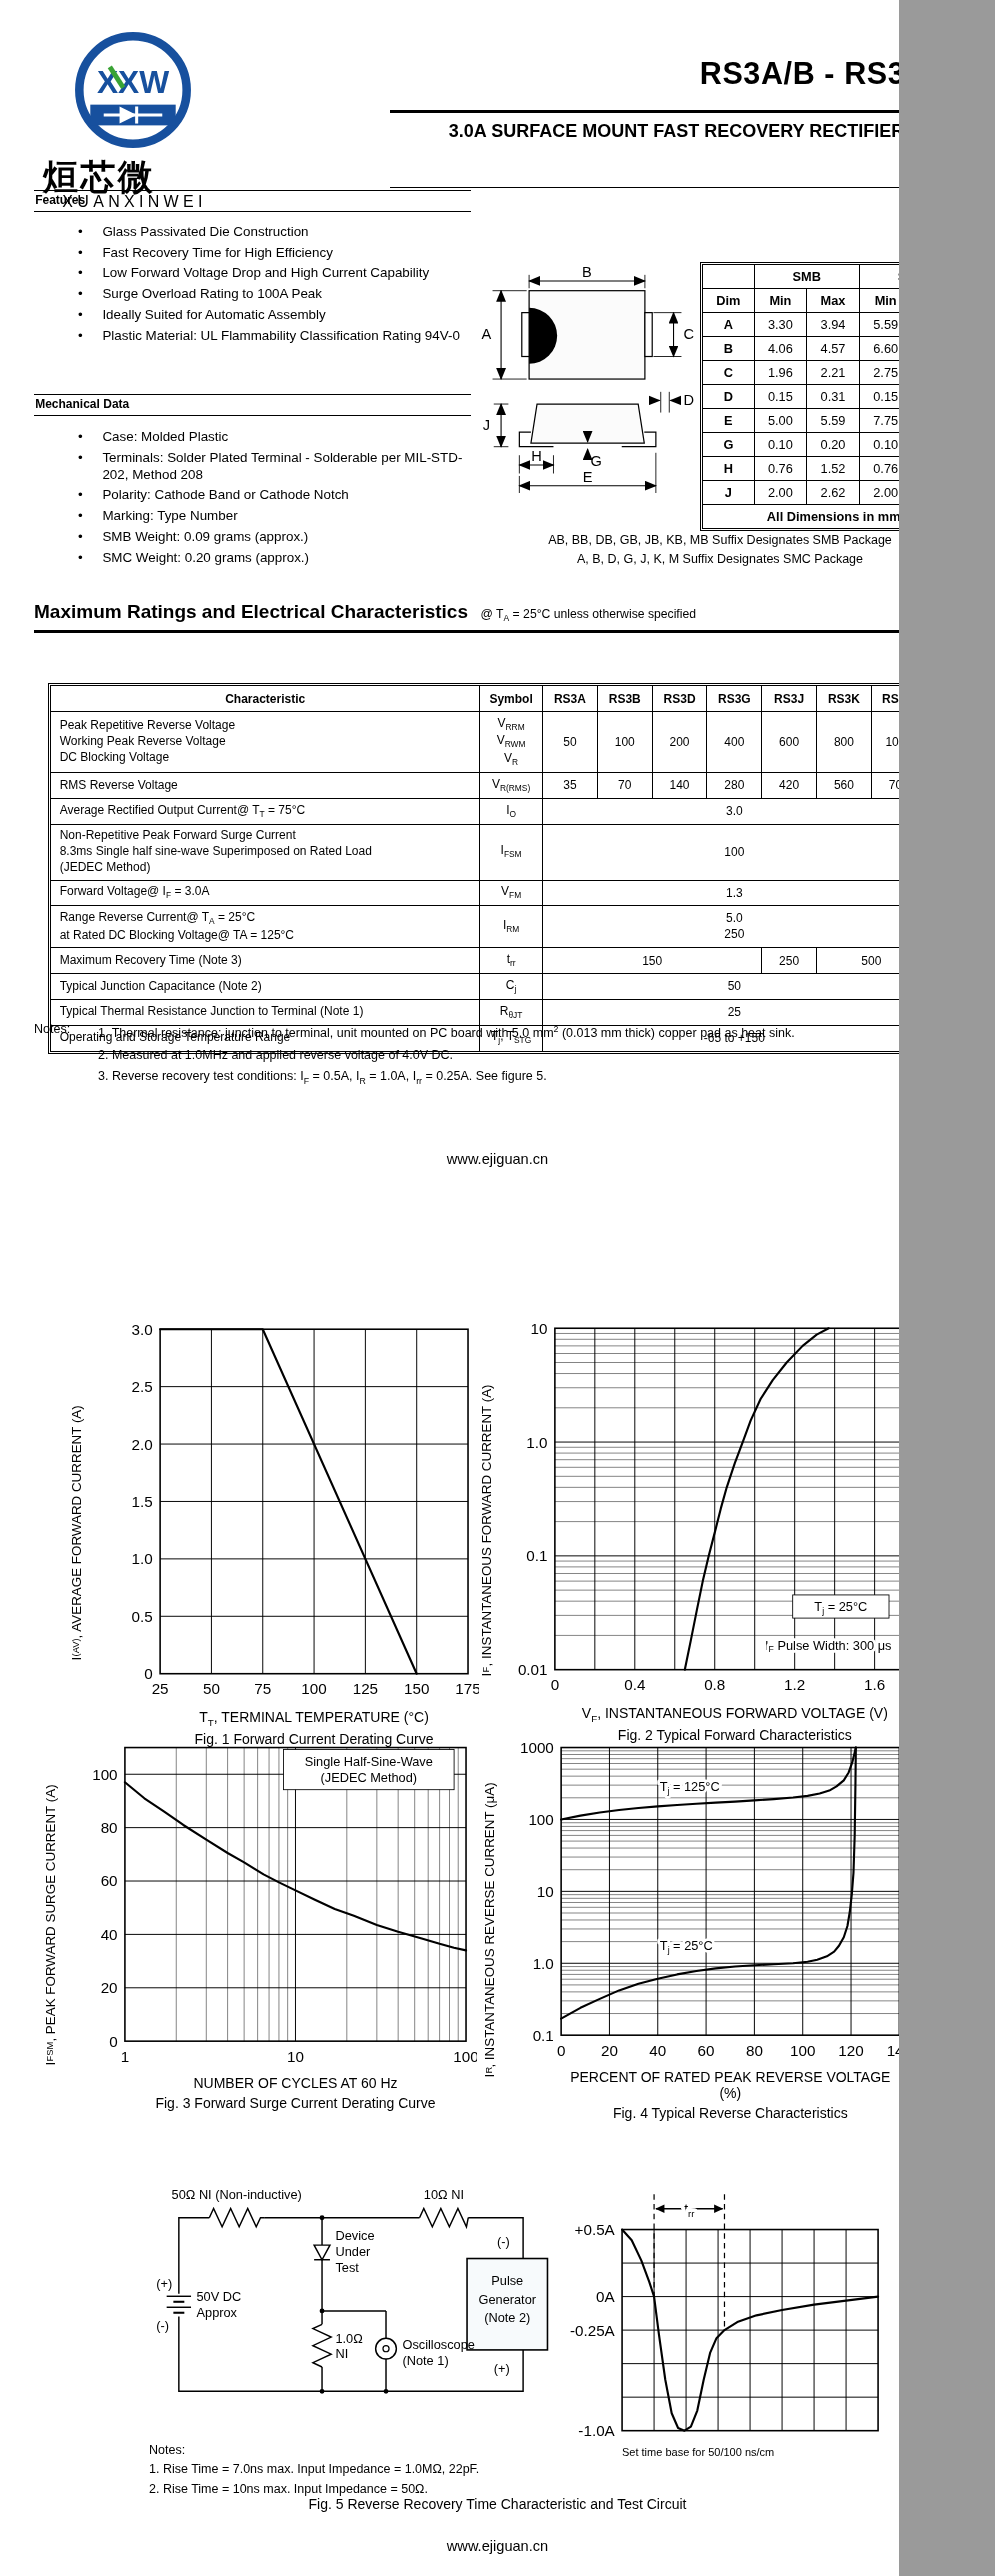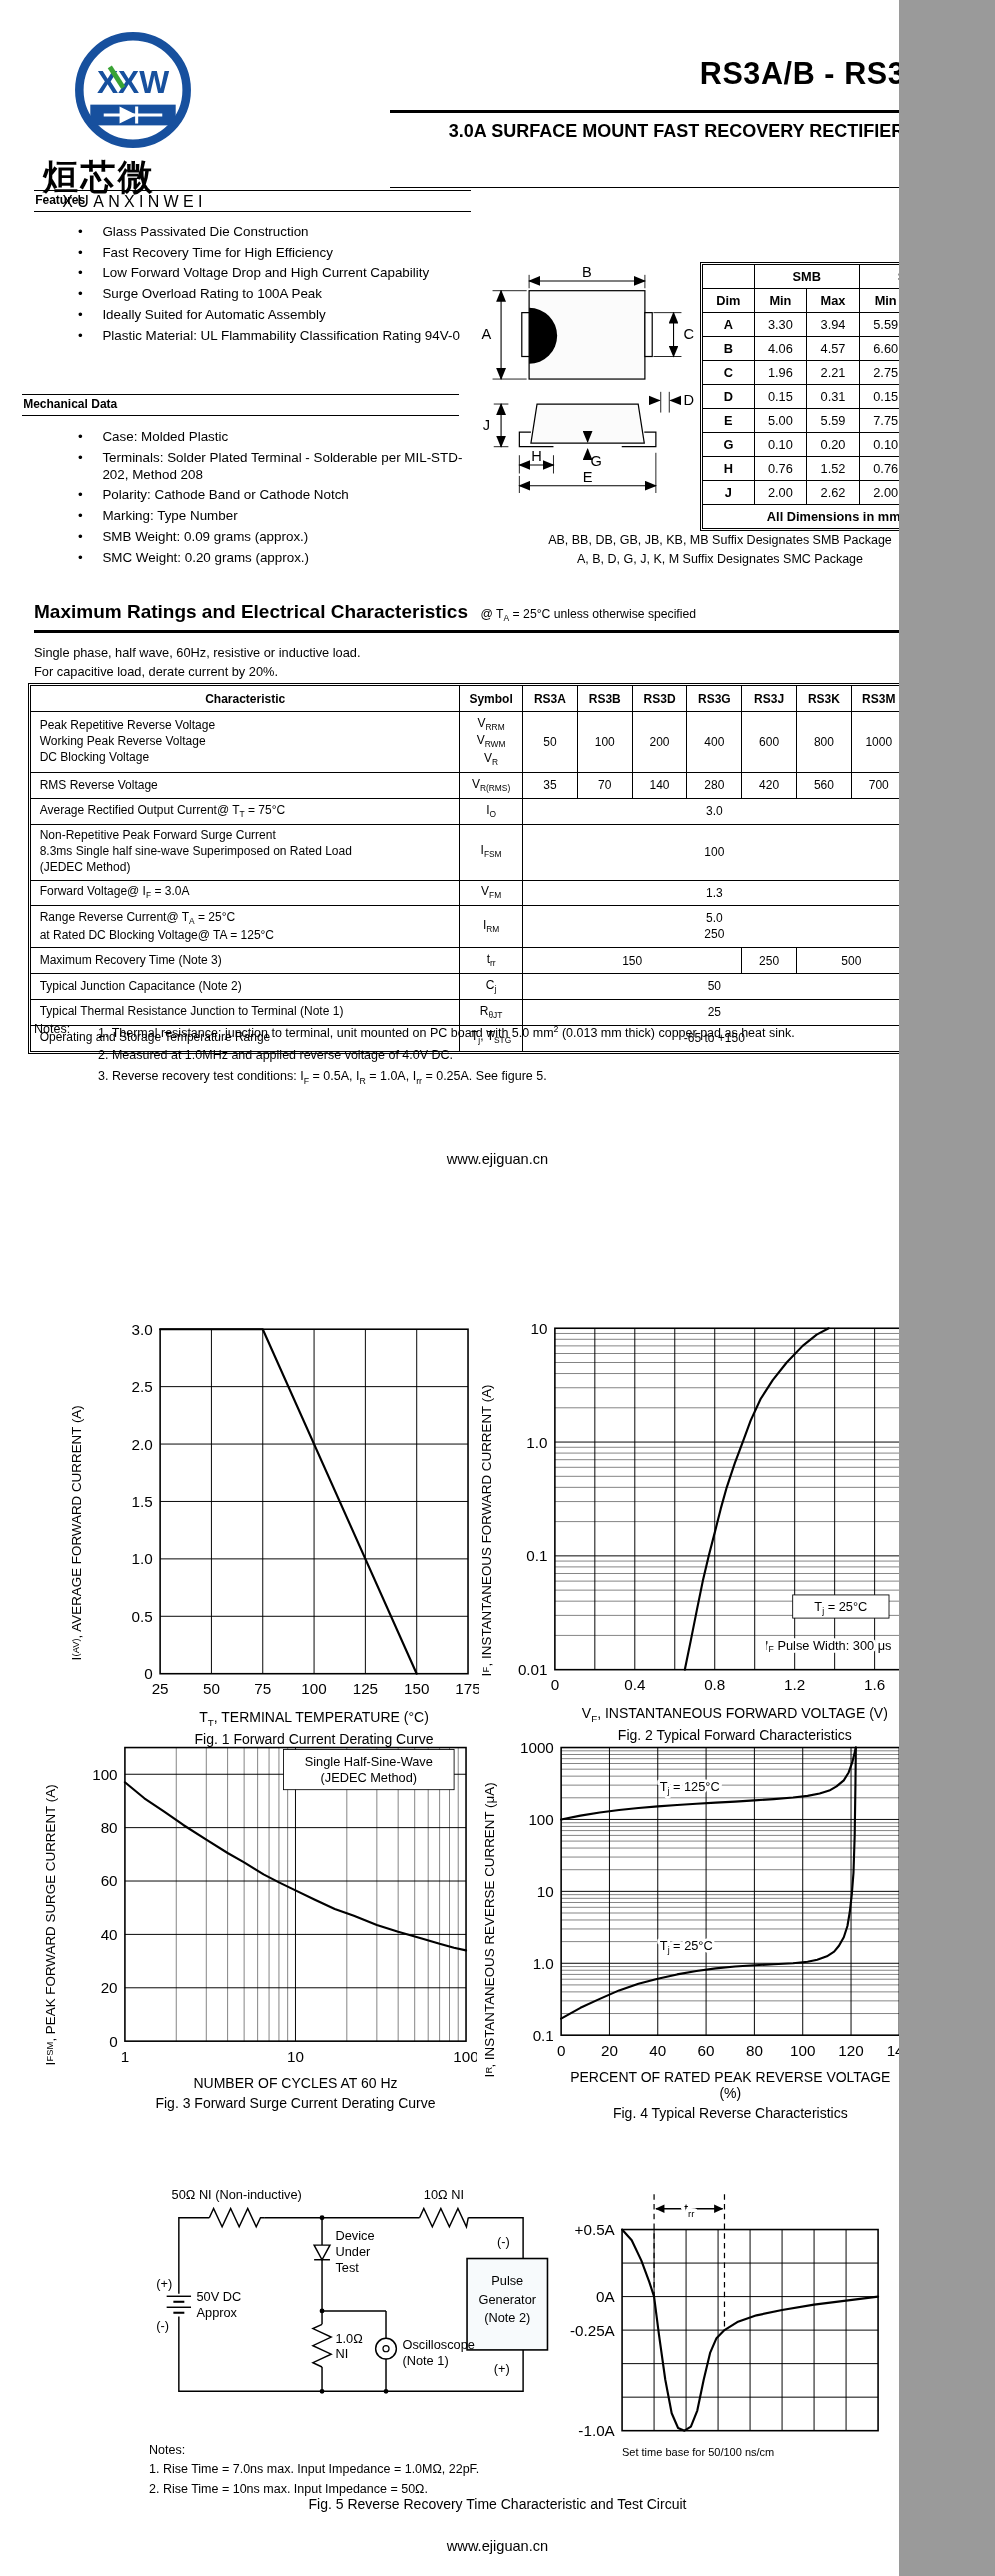--- a/index.html
+++ b/index.html
@@ -19,21 +19,21 @@
             font-size:12px;font-weight:bold;padding:1.8px 0 4.3px 1.2px;}
   .blist{width:436px;list-style:none;margin:0;padding:0;font-size:13.4px;}
   .blist li{display:flex;padding:1.8px 0 1.8px 44px;line-height:1.28;}
   .blist .bl{width:24.4px;flex:none;}
   
   .mr-head{left:34px;top:601px;width:927px;border-bottom:3px solid #000;padding-bottom:6.7px;}
   .mr-head .t{font-size:19px;font-weight:bold;}
   .mr-head .c{font-size:12.2px;margin-left:9.8px;}
   .intro{left:34px;top:644px;font-size:12.8px;line-height:1.45;}
   
-  .rt-wrap{left:28px;top:683px;width:927px;border:1.2px solid #000;padding:1.2px;background:#fff;}
+  .rt-wrap{left:48px;top:683px;width:927px;border:1.2px solid #000;padding:1.2px;background:#fff;}
   table.rt{width:100%;border-collapse:collapse;font-size:12px;}
   table.rt th,table.rt td{border:0.9px solid #000;padding:3.7px 4.9px;text-align:center;vertical-align:middle;}
   table.rt th{font-weight:bold;padding:5.5px 2.4px;}
   table.rt td.char{text-align:left;padding-left:8.5px;}
   table.rt .lr{display:flex;justify-content:flex-start;}
   table.rt td div{line-height:1.32;}
   
   .dt-wrap{left:700px;top:262px;width:263px;border:1.2px solid #000;padding:1.2px;background:#fff;}
   table.dt{width:100%;border-collapse:collapse;font-size:12.8px;}
   table.dt th,table.dt td{border:1px solid #000;padding:4px 2.4px;text-align:center;}
@@ -105,21 +105,21 @@
       <li>
         <span class="bl">•</span>
         <span style="flex:1">Ideally Suited for Automatic Assembly</span>
       </li>
       <li>
         <span class="bl">•</span>
         <span style="flex:1">Plastic Material: UL Flammability Classification Rating 94V-0</span>
       </li>
     </ul>
 
-  <div class="abs sec-head" style="left:22px;top:394px;">Mechanical Data</div>
+  <div class="abs sec-head" style="left:34px;top:394px;">Mechanical Data</div>
   <ul class="abs blist" style="left:34px;top:426px;">
       <li>
         <span class="bl">•</span>
         <span style="flex:1">Case: Molded Plastic</span>
       </li>
       <li>
         <span class="bl">•</span>
         <span style="flex:1">Terminals: Solder Plated Terminal - Solderable per MIL-STD-202, Method 208</span>
       </li>
       <li>
@@ -282,24 +282,20 @@
       </table>
   </div>
   <div class="abs pkg-cap">
     <div>AB, BB, DB, GB, JB, KB, MB Suffix Designates SMB Package</div>
     <div>A, B, D, G, J, K, M Suffix Designates SMC Package</div>
   </div>
 
   <div class="abs mr-head">
     <span class="t">Maximum Ratings and Electrical Characteristics</span>
     <span class="c">@ T<sub>A</sub> = 25°C unless otherwise specified</span>
-  </div>
-  <div class="abs intro">
-    <div>Single phase, half wave, 60Hz, resistive or inductive load.</div>
-    <div>For capacitive load, derate current by 20%.</div>
   </div>
   <div class="abs rt-wrap">
     <table class="rt" id="ratings-table">
         <colgroup>
           <col style="width:45%">
           <col style="width:6.6%">
           <col style="width:5.75%">
           <col style="width:5.75%">
           <col style="width:5.75%">
           <col style="width:5.75%">

